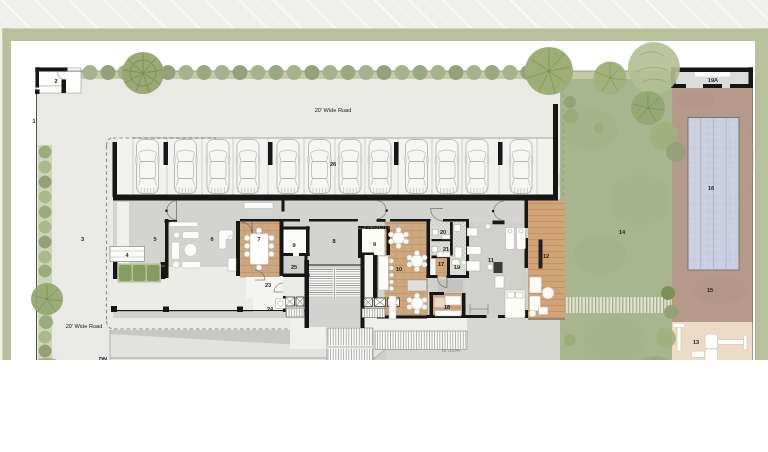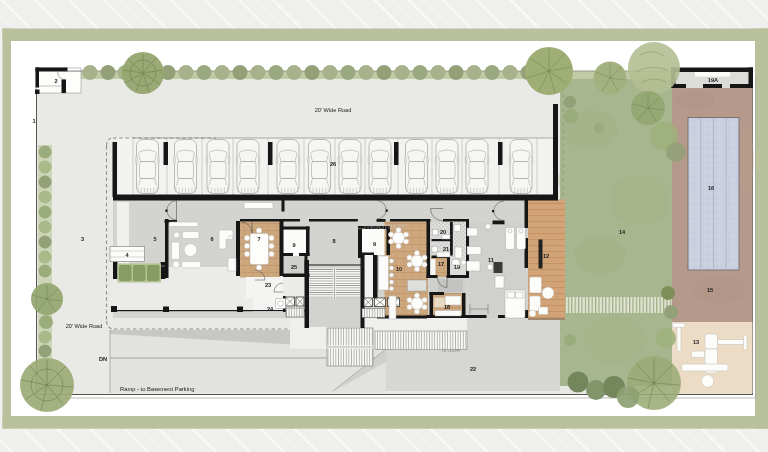--- a/index.html
+++ b/index.html
@@ -1,16 +1,16 @@
 <!DOCTYPE html>
 <html><head>
 <meta charset="utf-8">
 <style>
 html,body{margin:0;padding:0;background:#fff;}
-#stage{width:768px;height:452px;position:relative;overflow:hidden;font-family:"Liberation Sans",sans-serif;}
+#stage{width:768px;height:360px;position:relative;overflow:hidden;font-family:"Liberation Sans",sans-serif;}
 </style>
 </head>
 <body>
 <div id="stage">
 <svg width="768" height="452" viewBox="0 0 768 452">
 <defs>
 <pattern id="hatch" width="24" height="24" patternUnits="userSpaceOnUse" patternTransform="rotate(-45)">
   <rect width="24" height="24" fill="#efefee"></rect>
   <rect x="0" y="0" width="2.2" height="24" fill="#f9f9f8"></rect>
   <rect x="12" y="0" width="1.2" height="24" fill="#f4f4f3"></rect>

